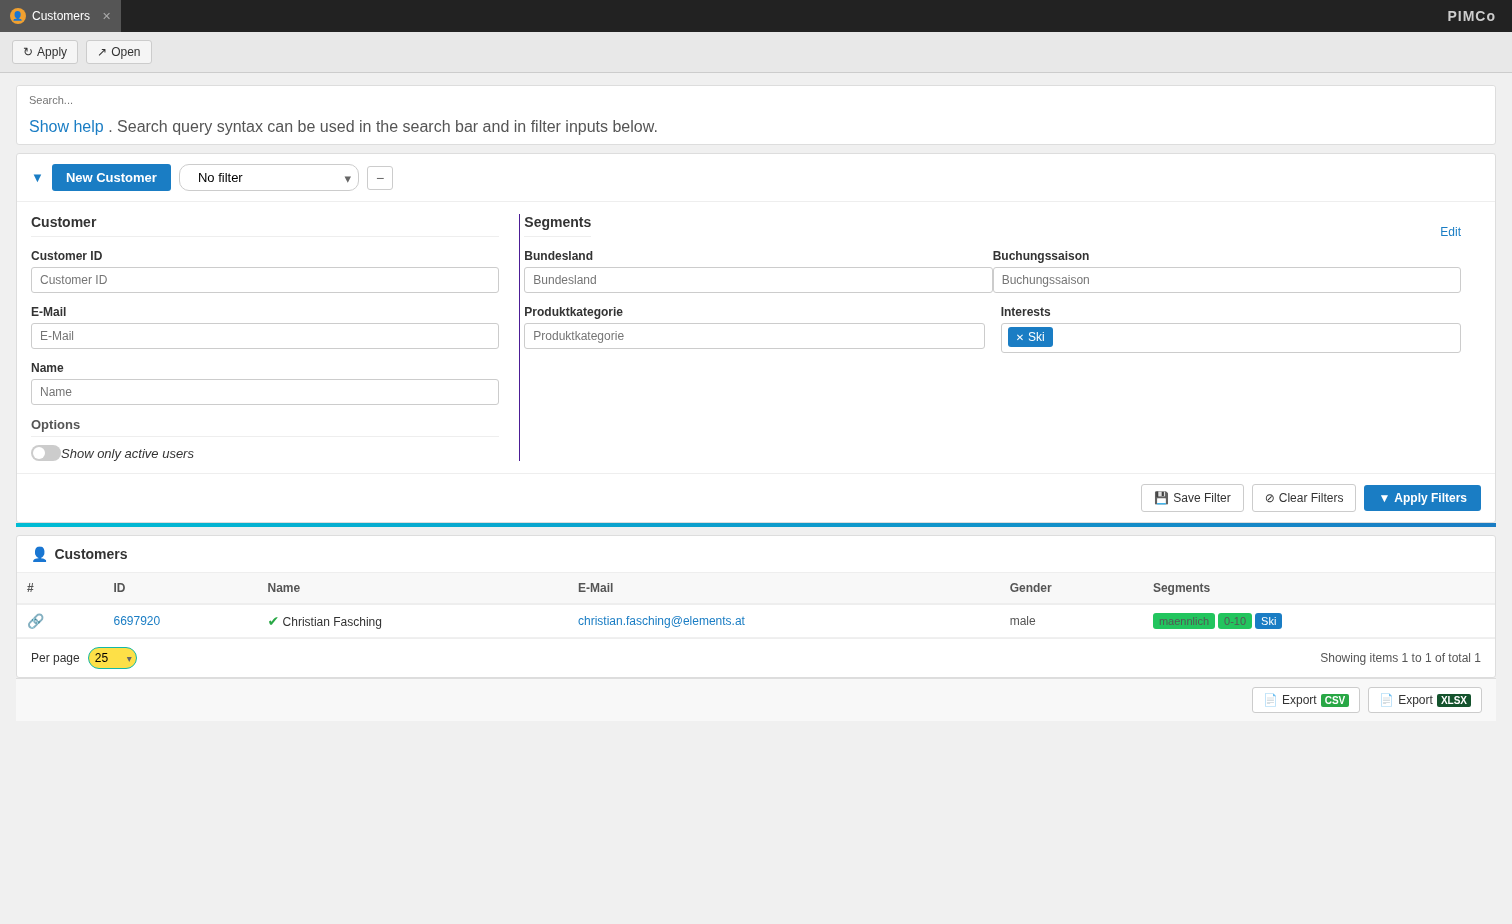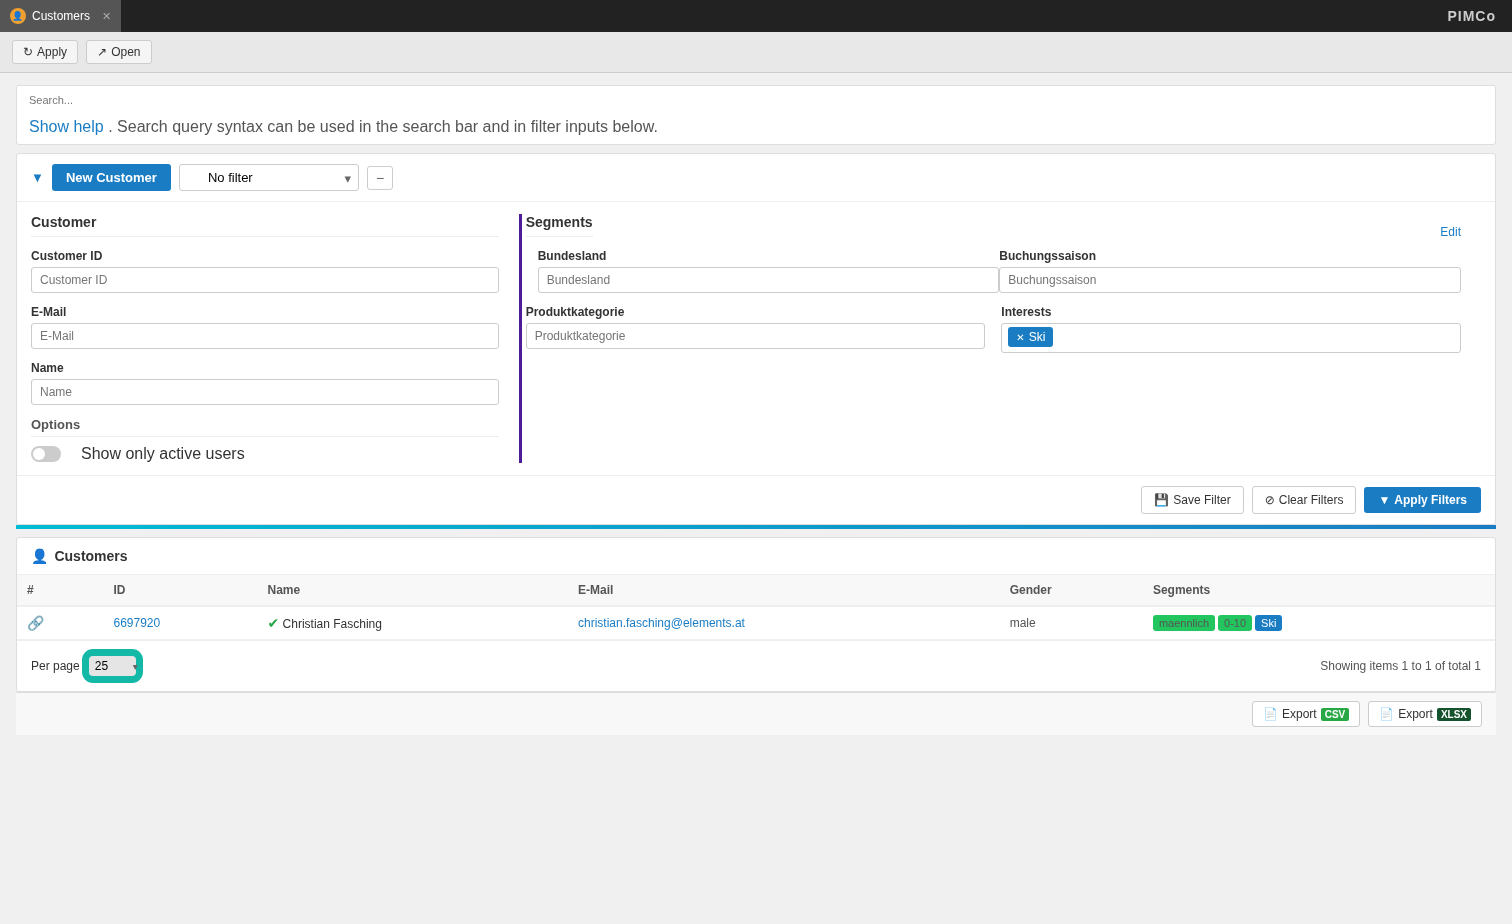--- a/index.html
+++ b/index.html
@@ -120,22 +120,22 @@
       color: white;
       border: none;
       padding: 6px 14px;
       border-radius: 3px;
       cursor: pointer;
       font-size: 13px;
       font-weight: bold;
     }
     .no-filter-select {
       border: 1px solid #ccc;
-      border-radius: 3px;
-      padding: 5px 30px 5px 28px;
+      border-radius: 10px;
+      padding: 5px 30px 5px 18px;
       font-size: 13px;
       background: white;
       appearance: none;
       min-width: 180px;
       cursor: pointer;
     }
     .select-wrapper {
       position: relative;
       display: inline-block;
     }
@@ -160,21 +160,21 @@
     }
 
     .filters-body {
       display: flex;
       padding: 12px 14px;
       gap: 0;
     }
     .filter-column {
       flex: 1;
       padding-right: 20px;
-      border-right: 3px solid #4c1d95;
+      border-right: 1px solid #4c1d95;
       margin-right: 4px;
     }
     .filter-column:last-child {
       border-right: none;
       margin-right: 0;
     }
     .filter-column-title {
       font-size: 14px;
       font-weight: bold;
       margin-bottom: 12px;
@@ -207,22 +207,23 @@
       font-size: 13px;
       font-weight: bold;
       margin-bottom: 8px;
       padding-bottom: 4px;
       border-bottom: 1px solid #eee;
       color: #555;
     }
     .checkbox-row {
       display: flex;
       align-items: center;
-      gap: 20px;
-      font-size: 16px;
+      gap: 0;
+      font-size: 13px;
+      font-style: italic;
     }
     .toggle-switch {
       width: 30px; height: 16px;
       background: #ccc;
       border-radius: 8px;
       position: relative;
       cursor: pointer;
       display: inline-block;
     }
     .toggle-switch::after {
@@ -375,29 +376,29 @@
     .table-footer {
       display: flex;
       align-items: center;
       padding: 8px 14px;
       border-top: 1px solid #eee;
       justify-content: space-between;
     }
     .per-page-area {
       display: flex;
       align-items: center;
-      gap: 2px;
+      gap: 8px;
       font-size: 12px;
     }
     .per-page-select {
-      border: 7px solid #14b8a6;
+      border: 1px solid #14b8a6;
       border-radius: 11px;
       padding: 3px 20px 3px 6px;
       font-size: 12px;
-      background: #e5e5e5;
+      background: #fde047;
       appearance: none;
       cursor: pointer;
     }
     .per-page-wrapper {
       position: relative;
       display: inline-block;
     }
     .per-page-wrapper::after {
       content: '▾';
       position: absolute;
@@ -515,21 +516,21 @@
           </div>
         </div>
       </div>
 
       <div class="filter-column" style="border-right:none; margin-right:0; flex:2;">
         <div class="segments-header">
           <div class="filter-column-title">Segments</div>
           <a href="#" class="edit-link">Edit</a>
         </div>
 
-        <div style="display:flex; gap:0;margin-left:12px;">
+        <div style="display:flex; gap:0;">
           <div class="filter-group" style="flex:1;">
             <div class="filter-label">Bundesland</div>
             <input type="text" class="filter-input" placeholder="Bundesland" style="">
           </div>
           <div class="filter-group" style="flex:1;">
             <div class="filter-label">Buchungssaison</div>
             <input type="text" class="filter-input" placeholder="Buchungssaison" style="">
           </div>
         </div>
 

